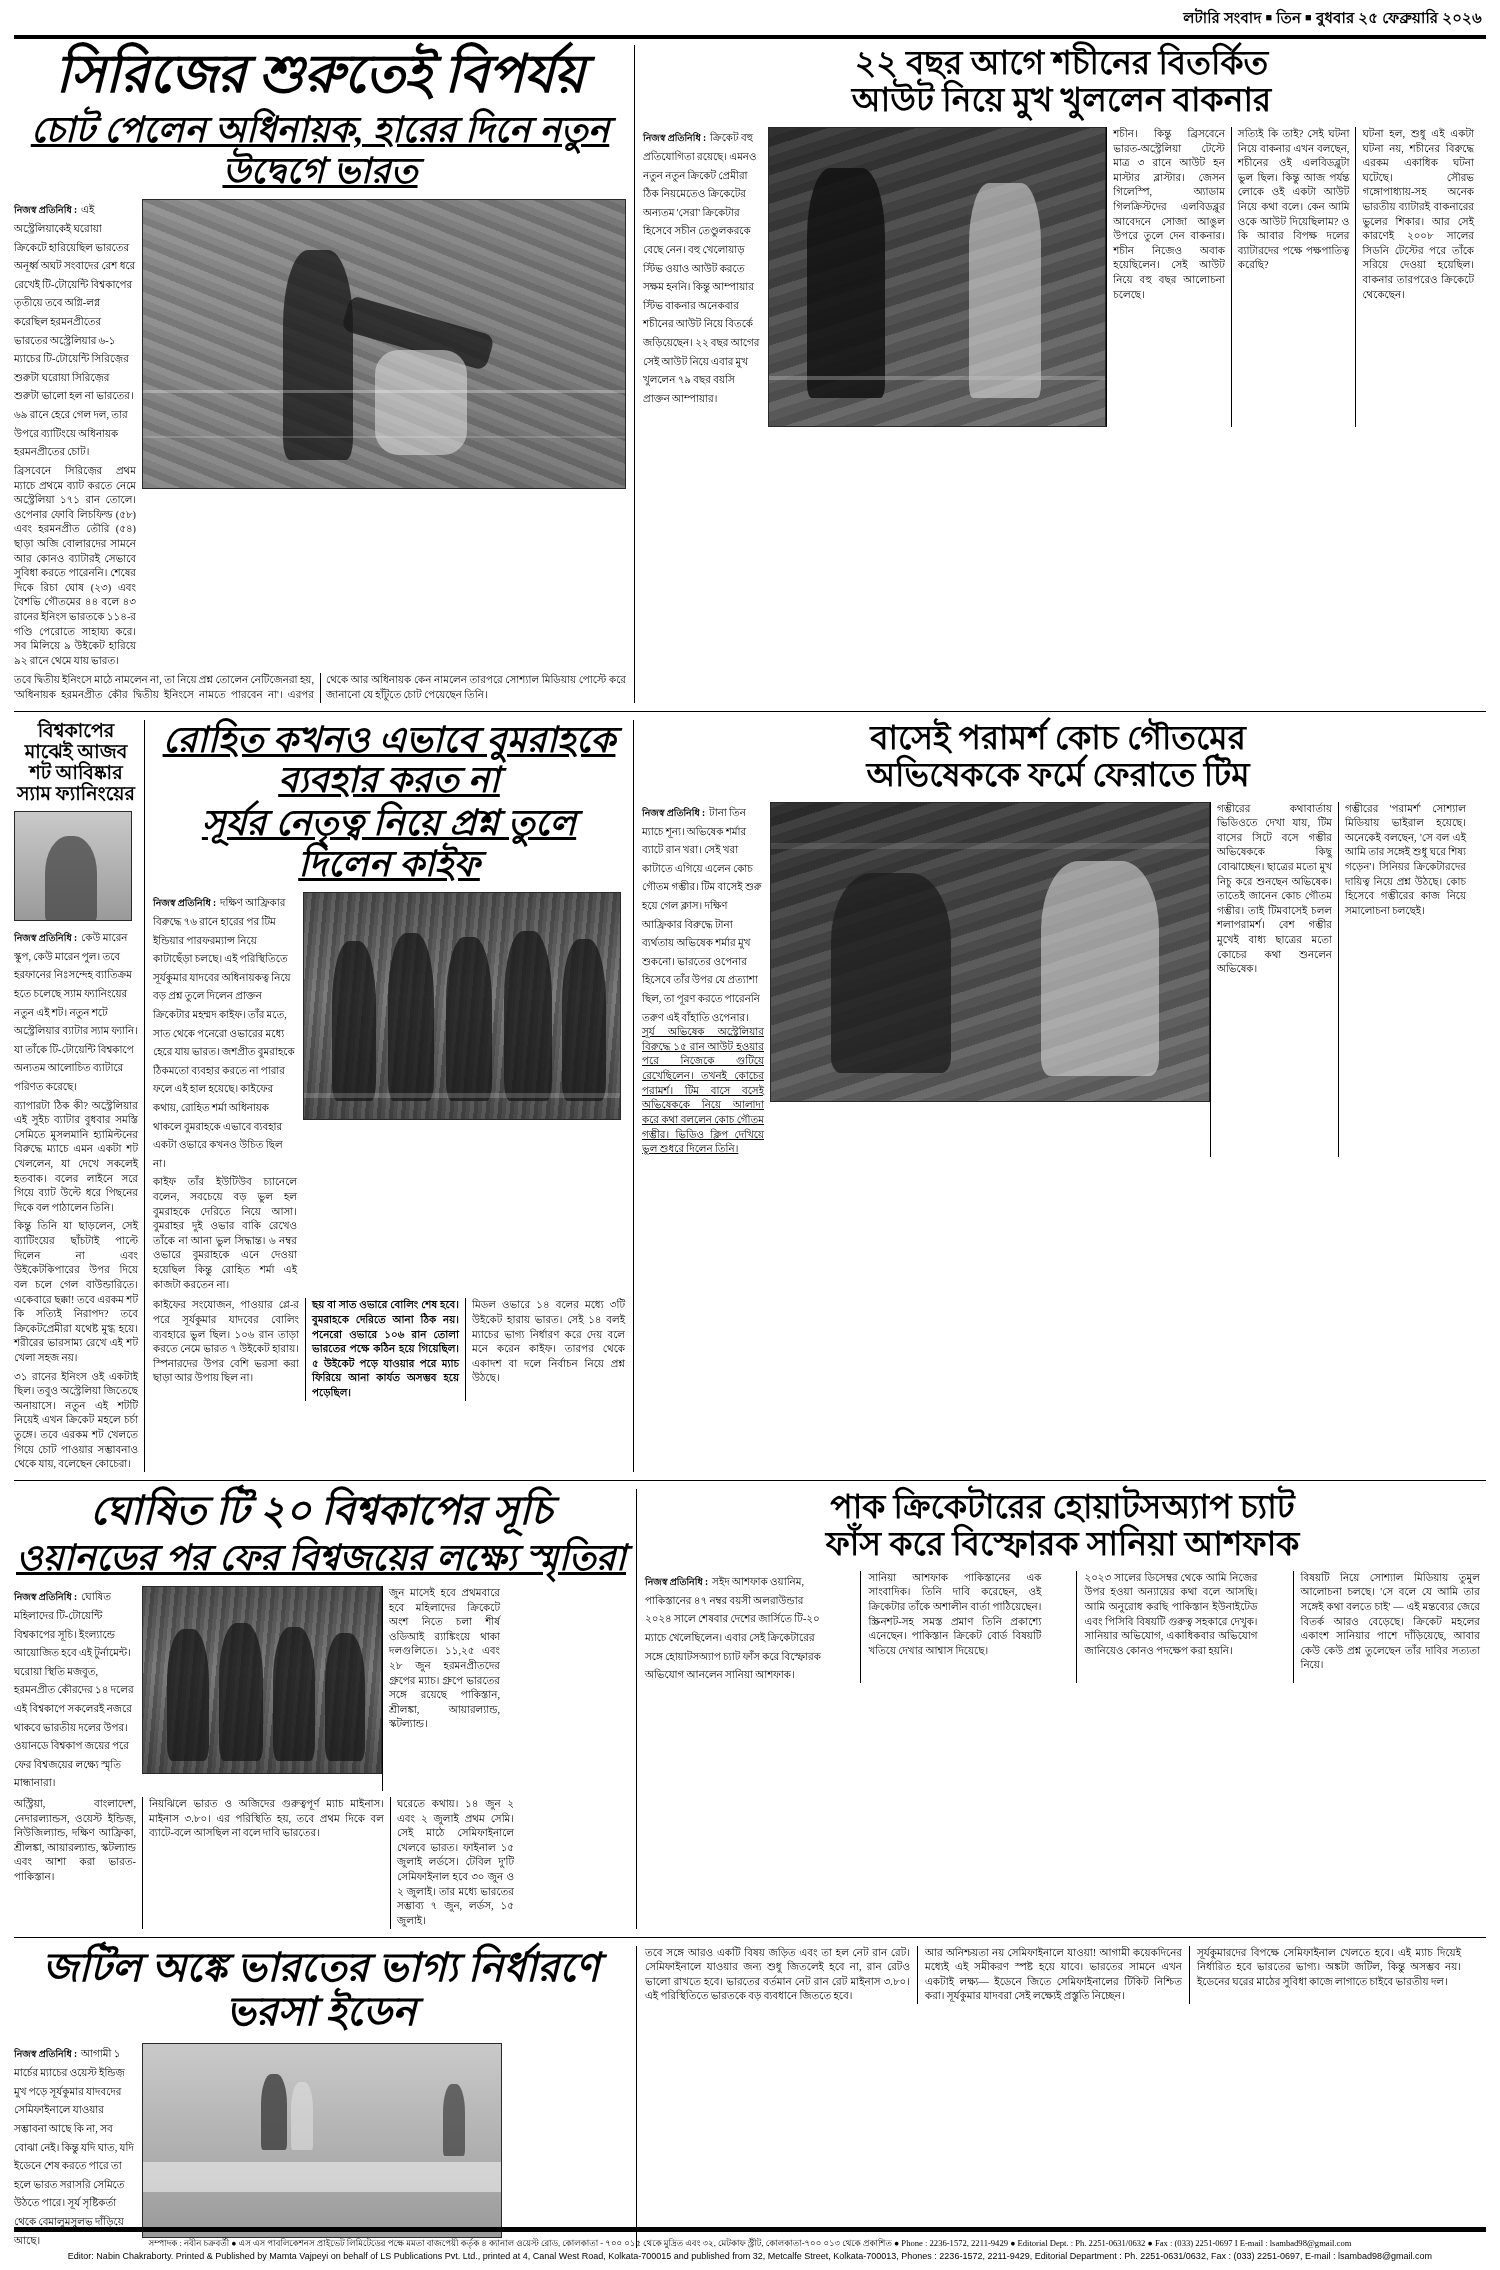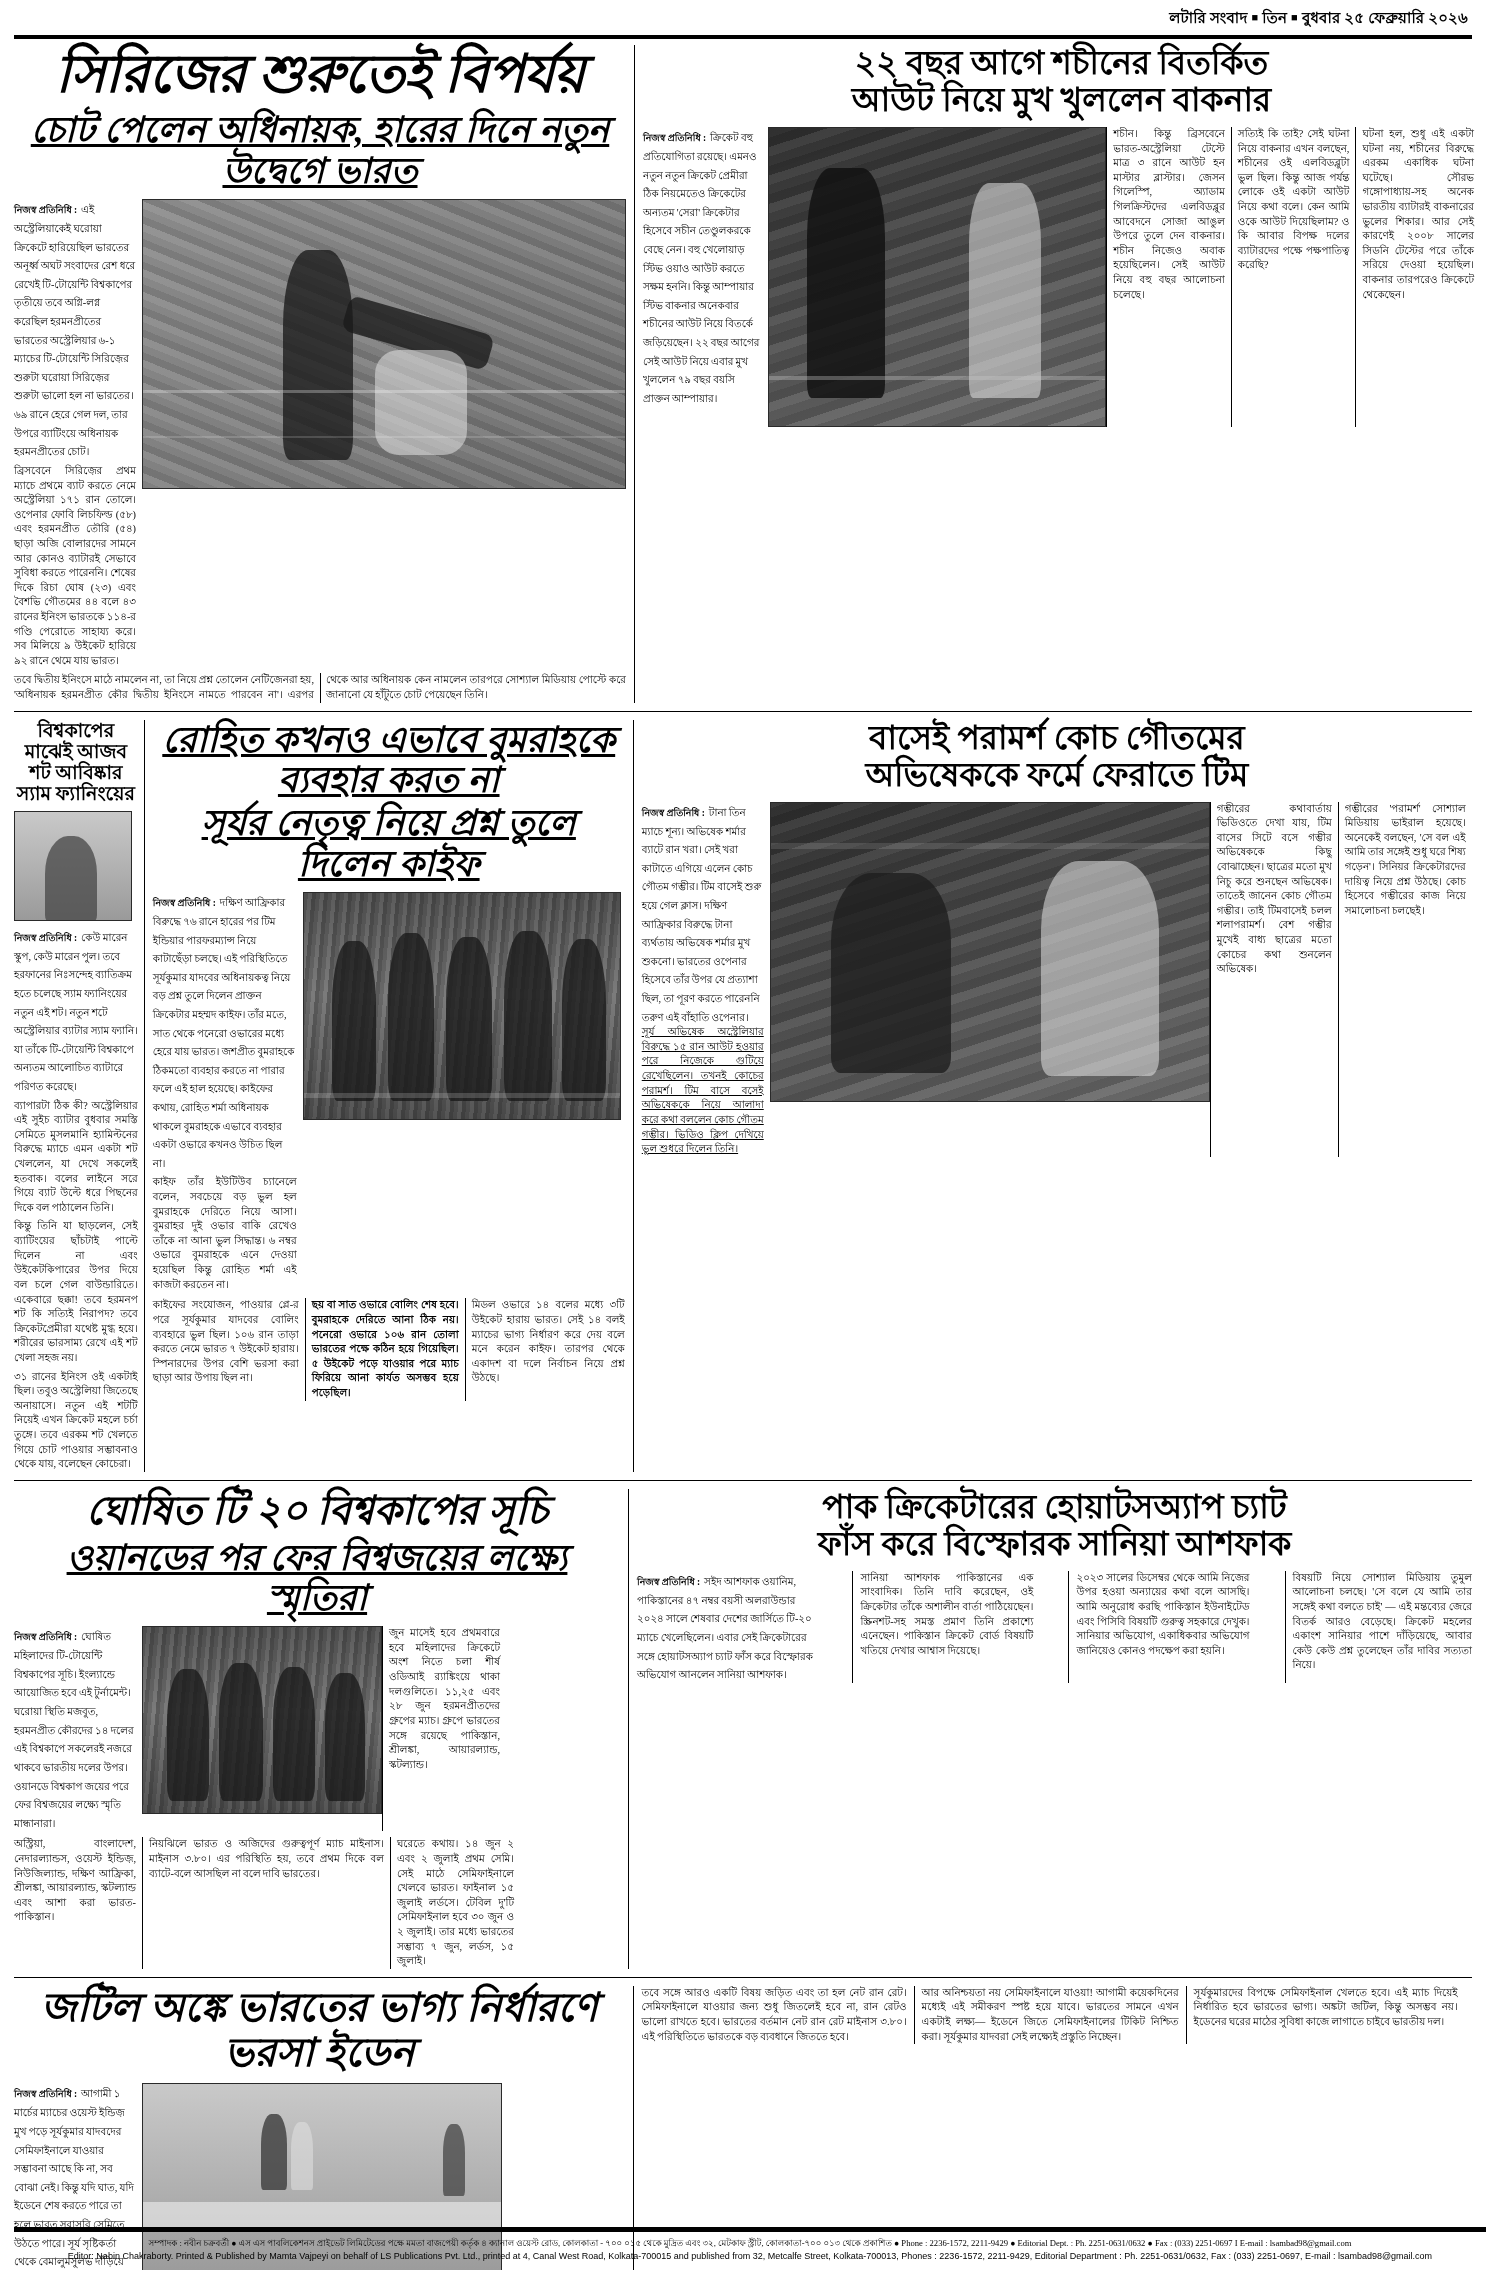--- a/index.html
+++ b/index.html
@@ -4,21 +4,21 @@
 <style>
   * { box-sizing: border-box; margin:0; padding:0; }
   body {
     width:1500px; height:2270px;
     background:#fff;
     font-family:"Liberation Serif", serif;
     color:#000;
     position:relative;
     overflow:hidden;
   }
-  .page { width:1500px; height:2270px; padding:6px 28px 0 14px; position:relative; }
+  .page { width:1500px; height:2270px; padding:6px 14px 0 14px; position:relative; }
 
   
   .masthead { text-align:right; font-size:15px; font-weight:bold; letter-spacing:.2px; padding-right:4px; }
   .masthead .sq { font-size:11px; vertical-align:2px; }
   .rule-thick { border-top:4px solid #000; margin-top:4px; }
 
   
   .hl { font-weight:bold; text-align:center; line-height:1.12; font-family:"Liberation Serif", serif; }
   .hl-xxl { font-size:53px; letter-spacing:-.5px; }
   .hl-xl  { font-size:40px; }
@@ -135,21 +135,21 @@
       <div class="hl hl-sm">শট আবিষ্কার</div>
       <div class="hl hl-sm">স্যাম ফ্যানিংয়ের</div>
       <div class="photo light" style="width:118px; height:110px; margin:6px 0;">
         <div class="silhouette" style="left:30px; top:24px; width:52px; height:86px; border-radius:44% 44% 8% 8%; background:rgba(70,70,70,.75);"></div>
       </div>
       <div>
         <span class="byline">নিজস্ব প্রতিনিধি :</span>
         <span class="body-txt">কেউ মারেন স্কুপ, কেউ মারেন পুল। তবে হরফানের নিঃসন্দেহ ব্যাতিক্রম হতে চলেছে স্যাম ফ্যানিংয়ের নতুন এই শট। নতুন শটে অস্ট্রেলিয়ার ব্যাটার স্যাম ফ্যানি। যা তাঁকে টি-টোয়েন্টি বিশ্বকাপে অন্যতম আলোচিত ব্যাটারে পরিণত করেছে।</span>
       </div>
       <div class="body-txt" style="margin-top:4px;">ব্যাপারটা ঠিক কী? অস্ট্রেলিয়ার এই সুইচ ব্যাটার বুধবার সমস্তি সেমিতে মুসলমানি হ্যামিল্টনের বিরুদ্ধে ম্যাচে এমন একটা শট খেললেন, যা দেখে সকলেই হতবাক। বলের লাইনে সরে গিয়ে ব্যাট উল্টে ধরে পিছনের দিকে বল পাঠালেন তিনি।</div>
-      <div class="body-txt" style="margin-top:4px;">কিন্তু তিনি যা ছাড়লেন, সেই ব্যাটিংয়ের ছাঁচটাই পাল্টে দিলেন না এবং উইকেটকিপারের উপর দিয়ে বল চলে গেল বাউন্ডারিতে। একেবারে ছক্কা! তবে হরমনপ শট কি সত্যিই নিরাপদ? তবে ক্রিকেটপ্রেমীরা যথেষ্ট মুগ্ধ হয়ে। শরীরের ভারসাম্য রেখে এই শট খেলা সহজ নয়।</div>
+      <div class="body-txt" style="margin-top:4px;">কিন্তু তিনি যা ছাড়লেন, সেই ব্যাটিংয়ের ছাঁচটাই পাল্টে দিলেন না এবং উইকেটকিপারের উপর দিয়ে বল চলে গেল বাউন্ডারিতে। একেবারে ছক্কা! তবে এরকম শট কি সত্যিই নিরাপদ? তবে ক্রিকেটপ্রেমীরা যথেষ্ট মুগ্ধ হয়ে। শরীরের ভারসাম্য রেখে এই শট খেলা সহজ নয়।</div>
       <div class="body-txt" style="margin-top:4px;">৩১ রানের ইনিংস ওই একটাই ছিল। তবুও অস্ট্রেলিয়া জিতেছে অনায়াসে। নতুন এই শটটি নিয়েই এখন ক্রিকেট মহলে চর্চা তুঙ্গে। তবে এরকম শট খেলতে গিয়ে চোট পাওয়ার সম্ভাবনাও থেকে যায়, বলেছেন কোচেরা।</div>
     </div>
 
     <div style="width:490px; padding:0 8px; border-left:1px solid #000; border-right:1px solid #000;">
       <div class="hl hl-md hl-italic">রোহিত কখনও এভাবে বুমরাহকে ব্যবহার করত না</div>
       <div class="hl hl-md hl-italic" style="margin-top:3px;">সূর্যর নেতৃত্ব নিয়ে প্রশ্ন তুলে দিলেন কাইফ</div>
 
       <div class="row" style="margin-top:8px;">
         <div style="width:150px; padding-right:6px;">
           <span class="byline">নিজস্ব প্রতিনিধি :</span>

